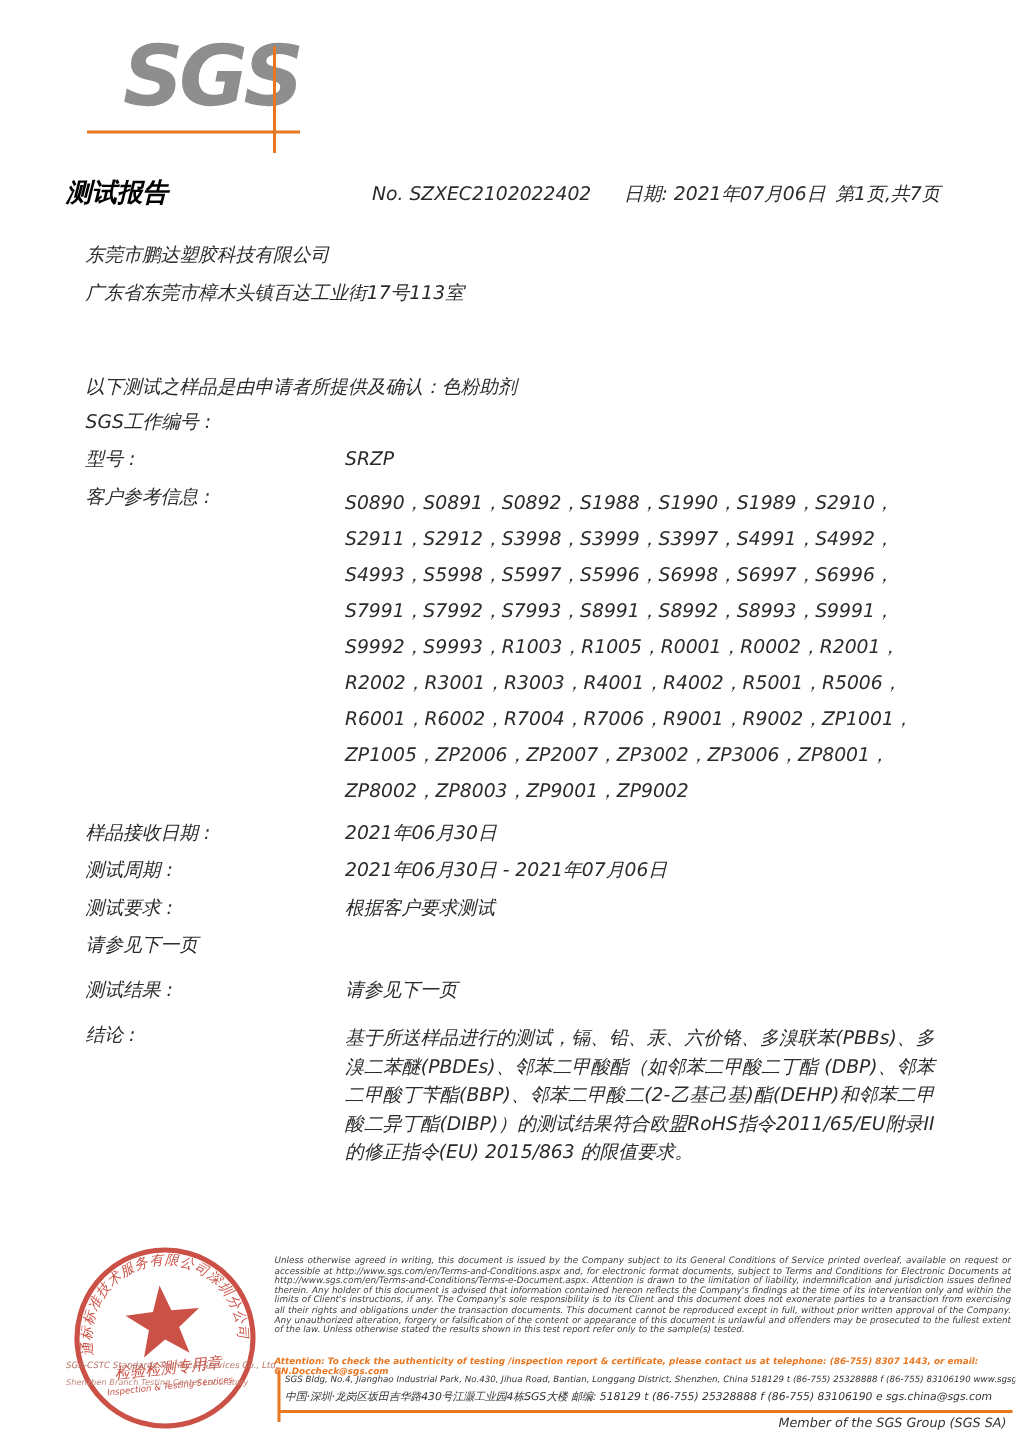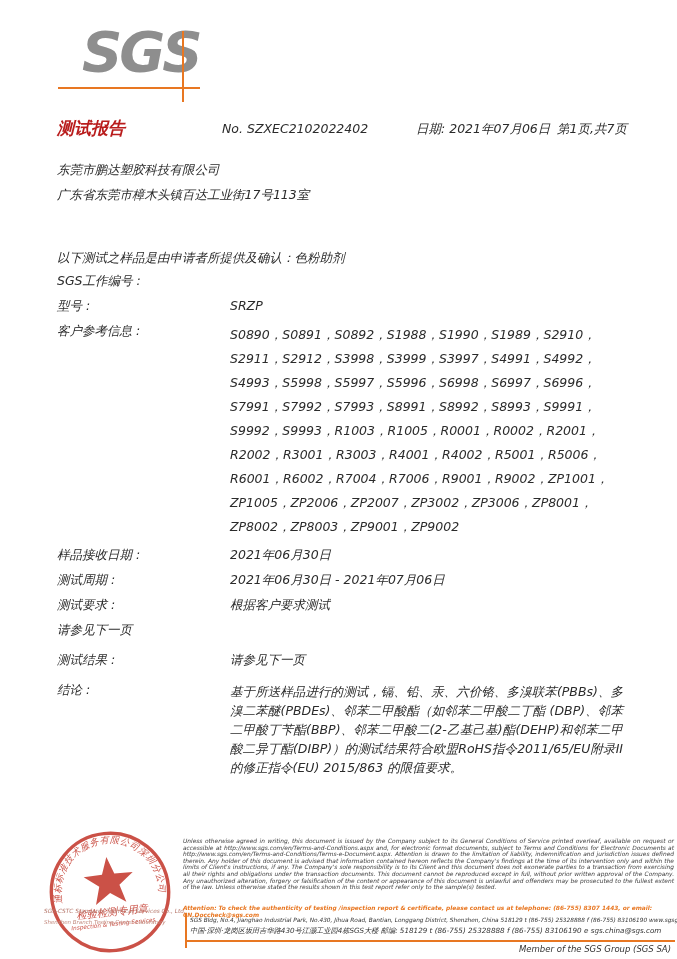--- a/index.html
+++ b/index.html
@@ -22,22 +22,22 @@
   .sgs-logo {
     position:absolute; left:82px; top:24px;
     font-size:56px; font-weight:bold;
     color:#8e8e8e; letter-spacing:-3px;
     line-height:1;
   }
   .crosshair-h { position:absolute; left:58px; top:87px; width:142px; height:2px; background:#e87722; }
   .crosshair-v { position:absolute; left:182px; top:31px; width:2px; height:71px; background:#e87722; }
 
   
-  .report-title { position:absolute; left:57px; top:117px; font-size:17px; font-weight:bold; color:#b91c1c; }
-  .report-no    { position:absolute; left:222px; top:121px; font-size:12.5px; }
+  .report-title { position:absolute; left:44px; top:117px; font-size:17px; font-weight:bold; color:#000000; }
+  .report-no    { position:absolute; left:248px; top:121px; font-size:12.5px; }
   .report-date  { position:absolute; left:416px; top:121px; font-size:12.5px; }
   .report-pages { position:absolute; left:557px; top:121px; font-size:12.5px; }
 
   
   .applicant-name    { position:absolute; left:57px; top:162px; font-size:12.5px; }
   .applicant-address { position:absolute; left:57px; top:187px; font-size:12.5px;text-align:center; }
 
   
   .sample-statement { position:absolute; left:57px; top:250px; font-size:12.5px; }
 

